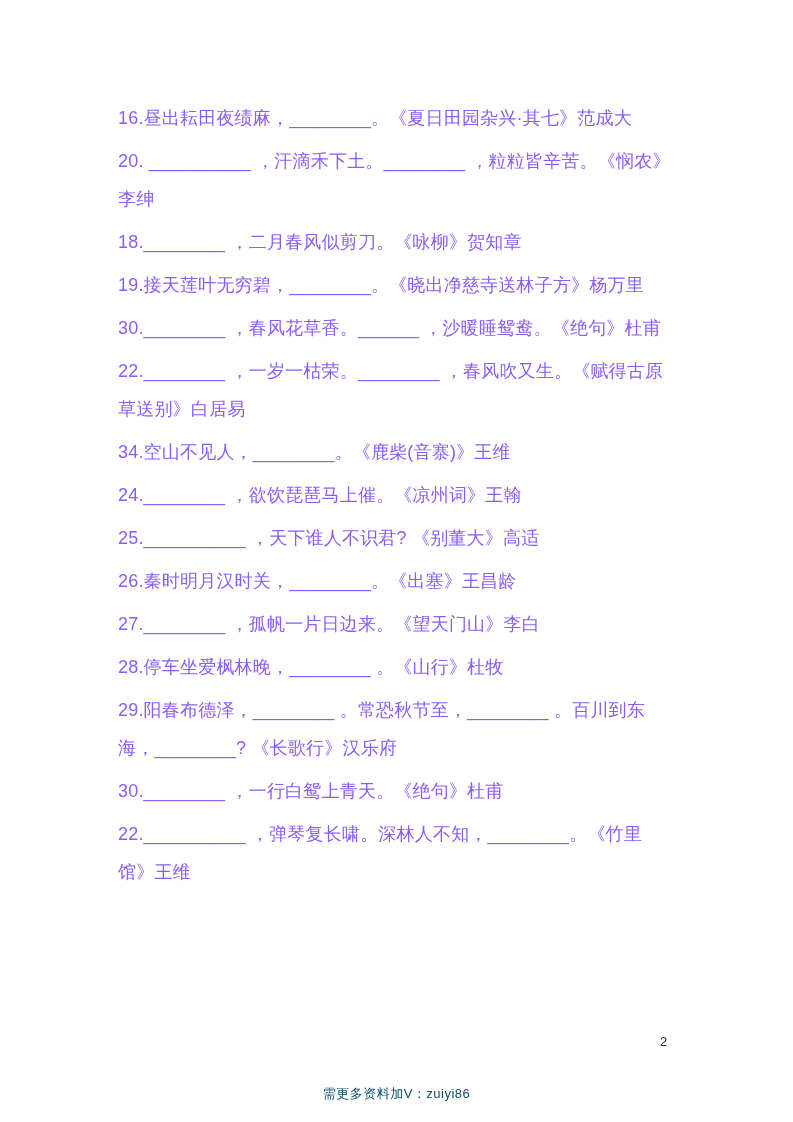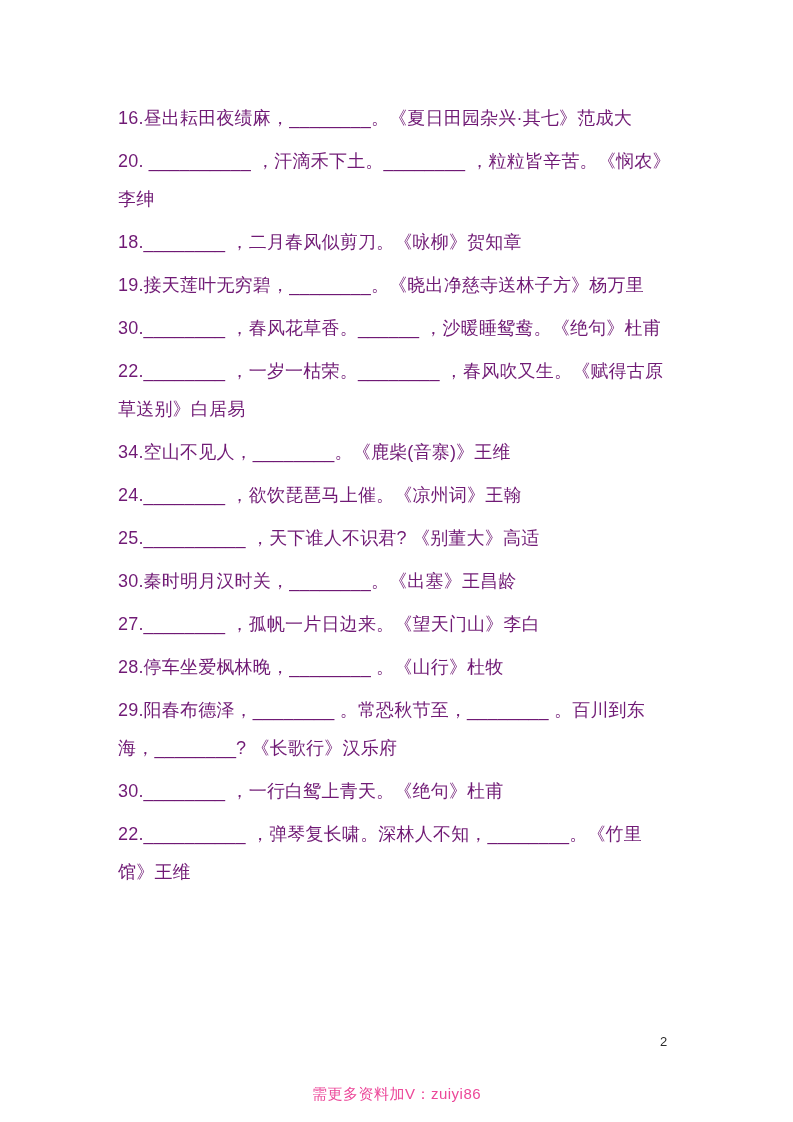--- a/index.html
+++ b/index.html
@@ -15,63 +15,63 @@
     overflow: hidden;
     font-family: "Liberation Sans", "DejaVu Sans", sans-serif;
   }
   .content {
     position: absolute;
     left: 118px;
     top: 99px;
     width: 600px;
     font-size: 18px;
     line-height: 38px;
-    color: #701a75;
+    color: #8b5cf6;
   }
   .content p.q {
     margin: 0 0 5px 0;
     white-space: pre; 
     letter-spacing: 0.2px;
   }
   .page-number {
     position: absolute;
     left: 660px;
     top: 1034px;
     font-size: 13px;
     color: #2b2b2b;
   }
   .footer {
     position: absolute;
     left: 0;
     top: 1085px;
     width: 100%;
     text-align: center;
-    font-size: 15px;
-    color: #ec4899;
+    font-size: 13px;
+    color: #0c4a6e;
     letter-spacing: 0.5px;
   }
 </style>
 </head>
 <body>
 
 <div class="page">
 
   <div class="content">
     <p class="q">16.昼出耘田夜绩麻，________。《夏日田园杂兴·其七》范成大</p>
     <p class="q">20. __________ ，汗滴禾下土。________ ，粒粒皆辛苦。《悯农》
 李绅</p>
     <p class="q">18.________ ，二月春风似剪刀。《咏柳》贺知章</p>
     <p class="q">19.接天莲叶无穷碧，________。《晓出净慈寺送林子方》杨万里</p>
     <p class="q">30.________ ，春风花草香。______ ，沙暖睡鸳鸯。《绝句》杜甫</p>
     <p class="q">22.________ ，一岁一枯荣。________ ，春风吹又生。《赋得古原
 草送别》白居易</p>
     <p class="q">34.空山不见人，________。《鹿柴(音寨)》王维</p>
     <p class="q">24.________ ，欲饮琵琶马上催。《凉州词》王翰</p>
     <p class="q">25.__________ ，天下谁人不识君? 《别董大》高适</p>
-    <p class="q">30.秦时明月汉时关，________。《出塞》王昌龄</p>
+    <p class="q">26.秦时明月汉时关，________。《出塞》王昌龄</p>
     <p class="q">27.________ ，孤帆一片日边来。《望天门山》李白</p>
     <p class="q">28.停车坐爱枫林晚，________ 。《山行》杜牧</p>
     <p class="q">29.阳春布德泽，________ 。常恐秋节至，________ 。百川到东
 海，________? 《长歌行》汉乐府</p>
     <p class="q">30.________ ，一行白鸳上青天。《绝句》杜甫</p>
     <p class="q">22.__________ ，弹琴复长啸。深林人不知，________。《竹里
 馆》王维</p>
   </div>
 
   <div class="page-number">2</div>

